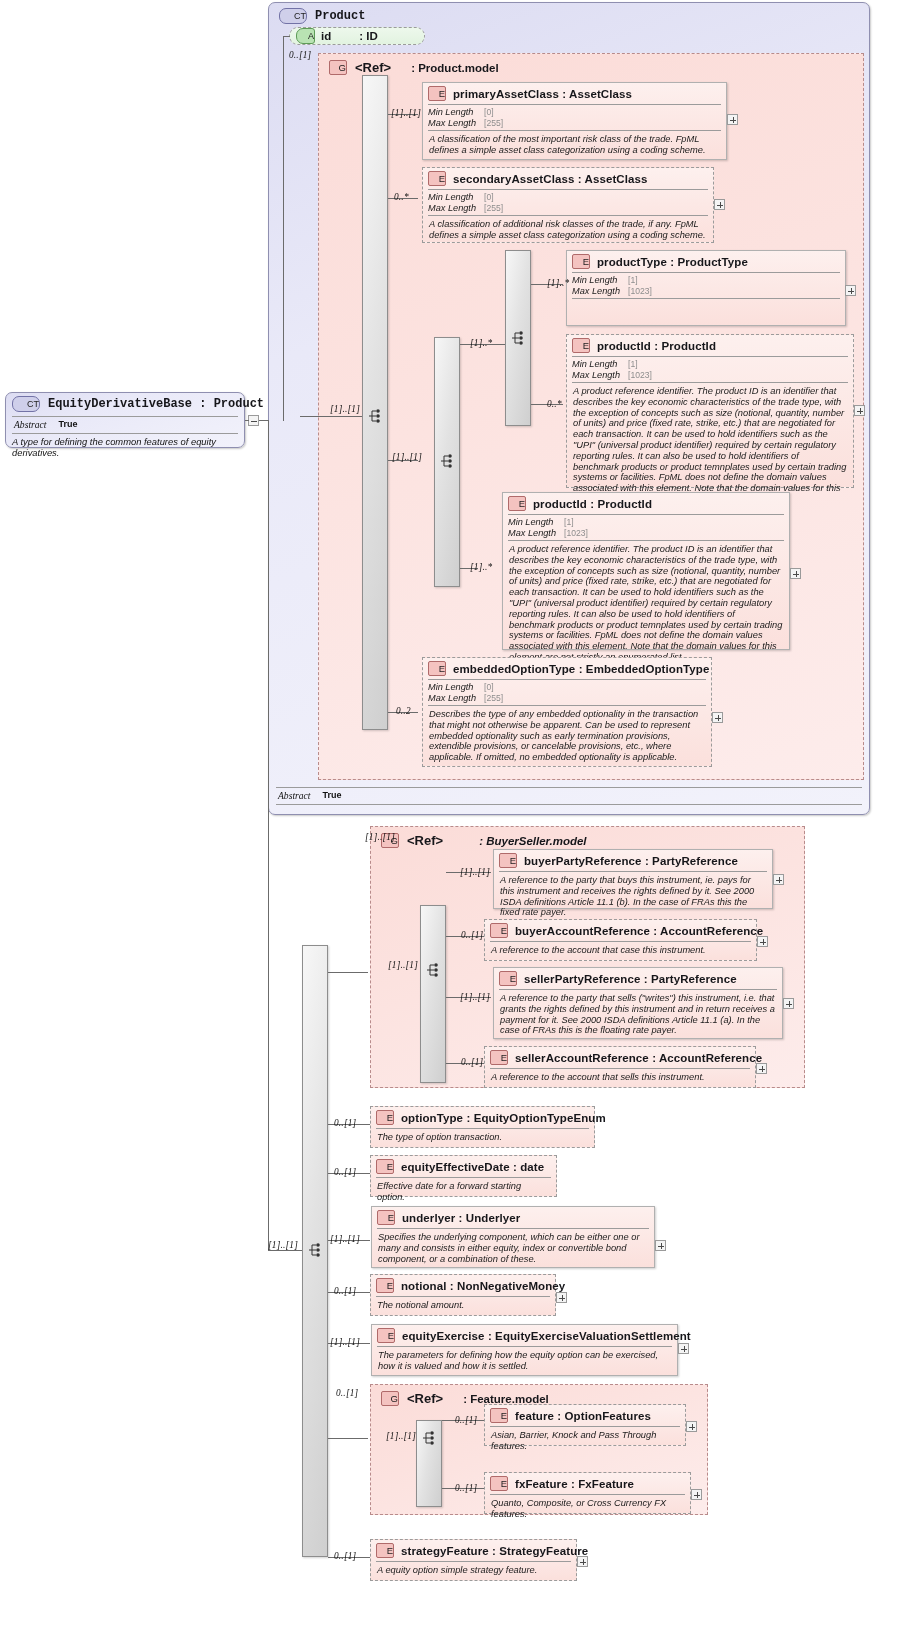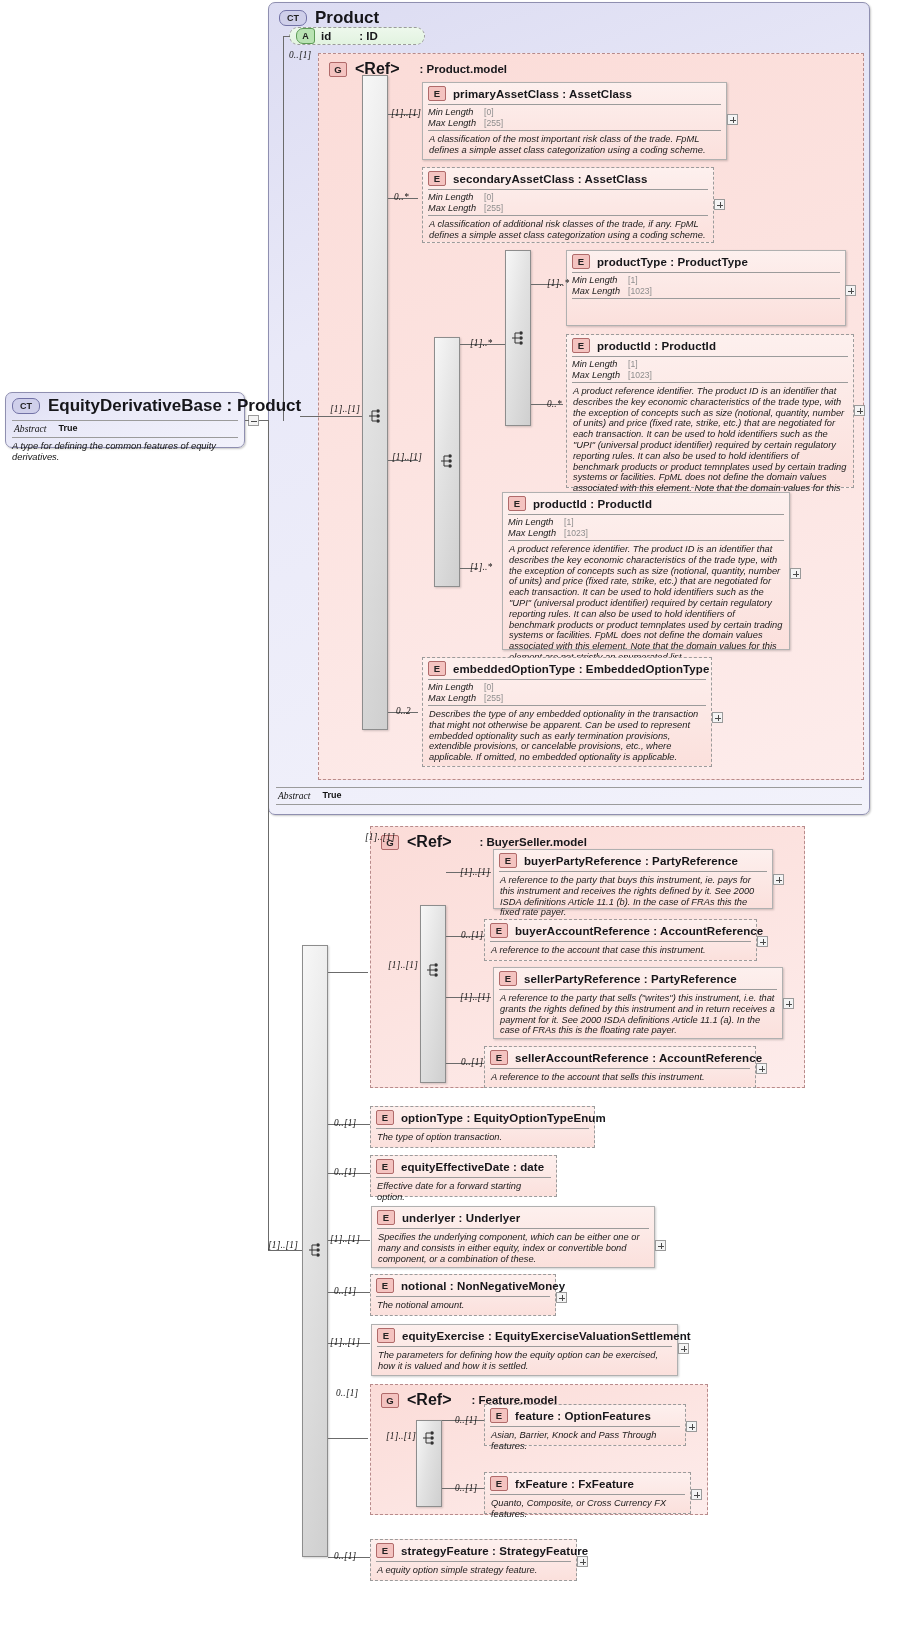--- a/index.html
+++ b/index.html
@@ -50,23 +50,23 @@
   .node-title{
     font-size:11.5px;
     font-weight:bold;
     color:#16161a;
     letter-spacing:.1px;
   }
   .badge{
     display:inline-block;
     width:16px;height:13px;
     line-height:13px;
-    text-align:center;
+    text-align:right;
     font-size:9.5px;
-    font-weight:bold;
+    font-weight:normal;
     font-family:"Liberation Sans", sans-serif;
     border:1px solid #b06a6a;
     background:#f4c3c0;
     color:#222;
     border-radius:2px;
     flex:none;
   }
   .badge.g{background:#f4c3c0;border-color:#b06a6a;}
   .badge.ct{
     width:26px;height:14px;line-height:14px;
@@ -103,22 +103,22 @@
     line-height:10.8px;
     font-family:"Liberation Sans", sans-serif;
   }
 
   
   .cont-head{
     display:flex;align-items:center;gap:8px;
     padding:4px 7px;
     white-space:nowrap;
   }
-  .cont-title{font-size:17px;font-weight:bold;color:#16161a;}
-  .ref-name{font-size:16px;font-weight:bold;color:#16161a;}
+  .cont-title{font-size:12px;font-weight:bold;color:#16161a;font-family:Liberation Mono, monospace;}
+  .ref-name{font-size:13px;font-weight:bold;color:#16161a;}
   .ref-type{font-size:11.5px;font-weight:bold;color:#16161a;}
 
   
   .attr-box{
     border:1px dashed #9b9b9b;
     border-radius:9px;
     background:linear-gradient(180deg,#edf8ec 0%,#e2f3e0 100%);
     display:flex;align-items:center;gap:6px;
     padding:2px 6px;
     box-sizing:border-box;
@@ -422,21 +422,21 @@
   <div class="ln lnh abs" style="left:328px;top:1240px;width:42px;"></div>
   <div class="ln lnh abs" style="left:328px;top:1292px;width:42px;"></div>
   <div class="ln lnh abs" style="left:328px;top:1343px;width:42px;"></div>
   <div class="ln lnh abs" style="left:328px;top:1438px;width:40px;"></div>
   <div class="ln lnh abs" style="left:328px;top:1557px;width:42px;"></div>
 
   <div class="abs group-box" style="left:370px;top:826px;width:435px;height:262px;"></div>
   <div class="abs cont-head" style="left:374px;top:829px;">
     <span class="badge g">G</span>
     <span class="ref-name">&lt;Ref&gt;</span>
-    <span class="ref-type" style="margin-left:20px;">: BuyerSeller.model</span>
+    <span class="ref-type" style="margin-left:28px;font-style:italic;">: BuyerSeller.model</span>
   </div>
   <div class="card" style="left:365px;top:832px;">[1]..[1]</div>
 
   <div class="abs seqbox" style="left:420px;top:905px;width:26px;height:178px;"></div>
   <svg class="seqsym" style="left:426px;top:962px;" viewBox="0 0 14 16">
     <path d="M1 8 H4 M4 3 H8 M4 8 H8 M4 13 H8 M4 3 V13" stroke="#333" stroke-width="1" fill="none"></path>
     <circle cx="10" cy="3" r="1.8" fill="#333"></circle>
       <circle cx="10" cy="8" r="1.8" fill="#333"></circle>
       <circle cx="10" cy="13" r="1.8" fill="#333"></circle>
   </svg>

